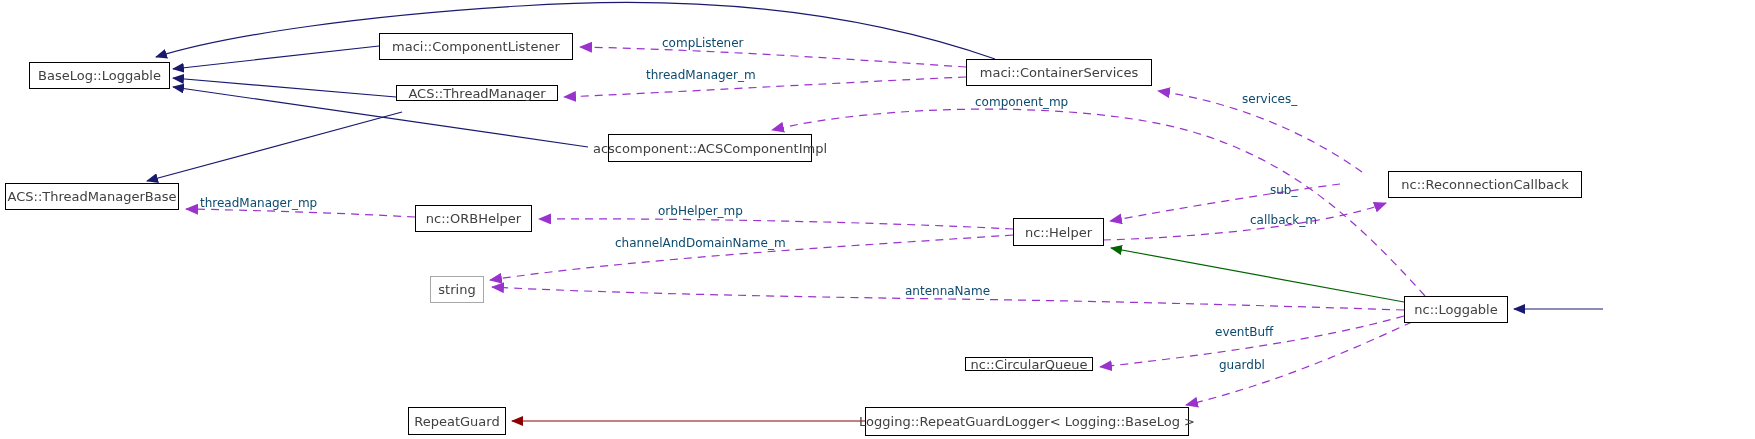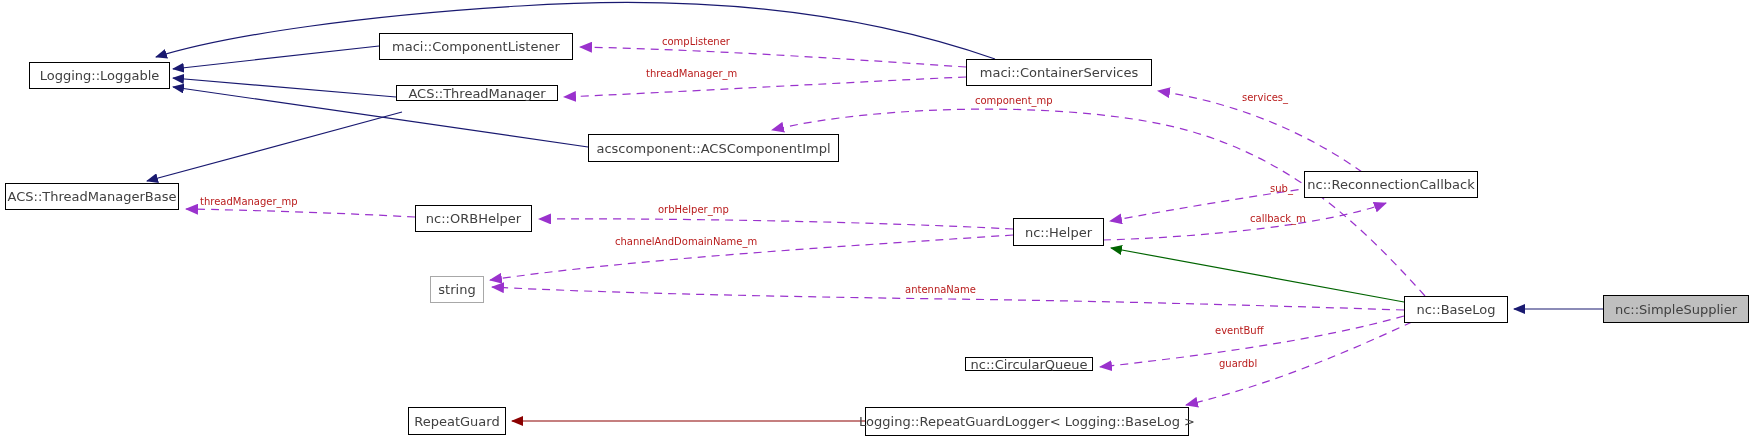--- a/index.html
+++ b/index.html
@@ -38,21 +38,21 @@
     display:flex;align-items:center;justify-content:center;
     font-size:13px;color:#404040;
     white-space:nowrap;
     cursor:pointer;
     z-index:2;
   }
   .node.selected{background:var(--selected-fill);}
   .node.external{border-color:var(--external-border);text-align:center;}
   .elabel{
     position:absolute;
-    font-size:10px;color:#b91c1c;
+    font-size:12px;color:#0c4a6e;
     white-space:nowrap;
     z-index:1;
   }
 </style>
 </head>
 <body>
 
 <div id="graph">
 
   <svg id="edges" width="1755" height="439" viewBox="0 0 1755 439" xmlns="http://www.w3.org/2000/svg">
@@ -88,35 +88,34 @@
     <path class="edge e-use" d="M 1340,184 C 1270,193 1180,208 1110,221" marker-end="url(#arrUse)"></path>
     <path class="edge e-use" d="M 1103,240 C 1210,237 1330,224 1386,203" marker-end="url(#arrUse)"></path>
     <path class="edge e-use" d="M 1013,229 C 880,222 680,218 539,219" marker-end="url(#arrUse)"></path>
     <path class="edge e-use" d="M 1013,235 C 850,246 640,258 490,280" marker-end="url(#arrUse)"></path>
     <path class="edge e-use" d="M 415,217 C 340,213 250,210 186,209" marker-end="url(#arrUse)"></path>
     <path class="edge e-use" d="M 1404,310 C 1250,305 1100,301 950,299 C 800,297 600,293 492,287" marker-end="url(#arrUse)"></path>
     <path class="edge e-use" d="M 1404,316 C 1320,340 1200,356 1100,367" marker-end="url(#arrUse)"></path>
     <path class="edge e-use" d="M 1412,322 C 1345,353 1270,385 1186,405" marker-end="url(#arrUse)"></path>
   </svg>
 
-  <div class="node" style="left:29px;top:62px;width:141px;height:27px">Logging::Loggable</div>
+  <div class="node" style="left:29px;top:62px;width:141px;height:27px">BaseLog::Loggable</div>
   <div class="node" style="left:379px;top:33px;width:194px;height:27px">maci::ComponentListener</div>
   <div class="node" style="left:396px;top:85px;width:162px;height:16px">ACS::ThreadManager</div>
   <div class="node" style="left:966px;top:59px;width:186px;height:27px">maci::ContainerServices</div>
-  <div class="node" style="left:588px;top:134px;width:251px;height:28px">acscomponent::ACSComponentImpl</div>
+  <div class="node" style="left:608px;top:134px;width:204px;height:28px">acscomponent::ACSComponentImpl</div>
   <div class="node" style="left:5px;top:183px;width:174px;height:27px">ACS::ThreadManagerBase</div>
   <div class="node" style="left:415px;top:205px;width:117px;height:27px">nc::ORBHelper</div>
   <div class="node" style="left:1013px;top:218px;width:91px;height:28px">nc::Helper</div>
-  <div class="node" style="left:1304px;top:171px;width:174px;height:27px">nc::ReconnectionCallback</div>
+  <div class="node" style="left:1388px;top:171px;width:194px;height:27px">nc::ReconnectionCallback</div>
   <div class="node external" style="left:430px;top:276px;width:54px;height:27px">string</div>
   <div class="node" style="left:965px;top:357px;width:128px;height:14px">nc::CircularQueue</div>
   <div class="node" style="left:408px;top:407px;width:98px;height:28px">RepeatGuard</div>
   <div class="node" style="left:865px;top:407px;width:324px;height:29px">Logging::RepeatGuardLogger&lt; Logging::BaseLog &gt;</div>
-  <div class="node" style="left:1404px;top:296px;width:104px;height:27px">nc::BaseLog</div>
-  <div class="node selected" style="left:1603px;top:295px;width:146px;height:28px">nc::SimpleSupplier</div>
+  <div class="node" style="left:1404px;top:296px;width:104px;height:27px">nc::Loggable</div>
 
   <div class="elabel" style="left:662px;top:36px">compListener</div>
   <div class="elabel" style="left:646px;top:68px">threadManager_m</div>
   <div class="elabel" style="left:975px;top:95px">component_mp</div>
   <div class="elabel" style="left:1242px;top:92px">services_</div>
   <div class="elabel" style="left:1270px;top:183px">sub_</div>
   <div class="elabel" style="left:1250px;top:213px">callback_m</div>
   <div class="elabel" style="left:658px;top:204px">orbHelper_mp</div>
   <div class="elabel" style="left:615px;top:236px">channelAndDomainName_m</div>
   <div class="elabel" style="left:200px;top:196px">threadManager_mp</div>

